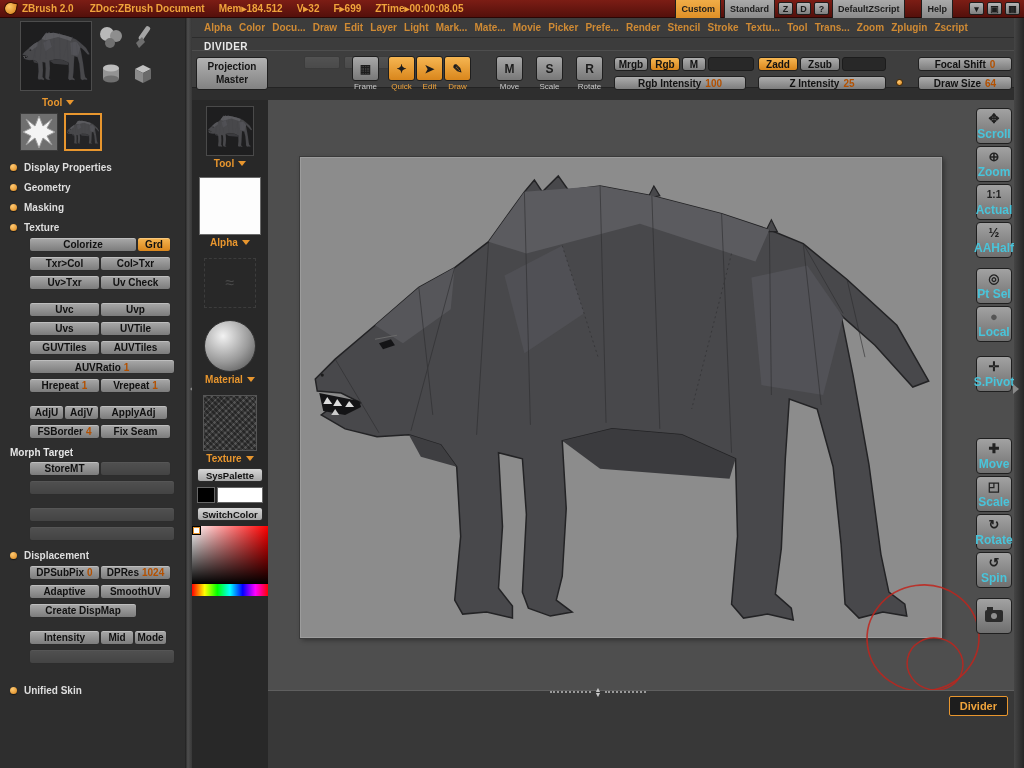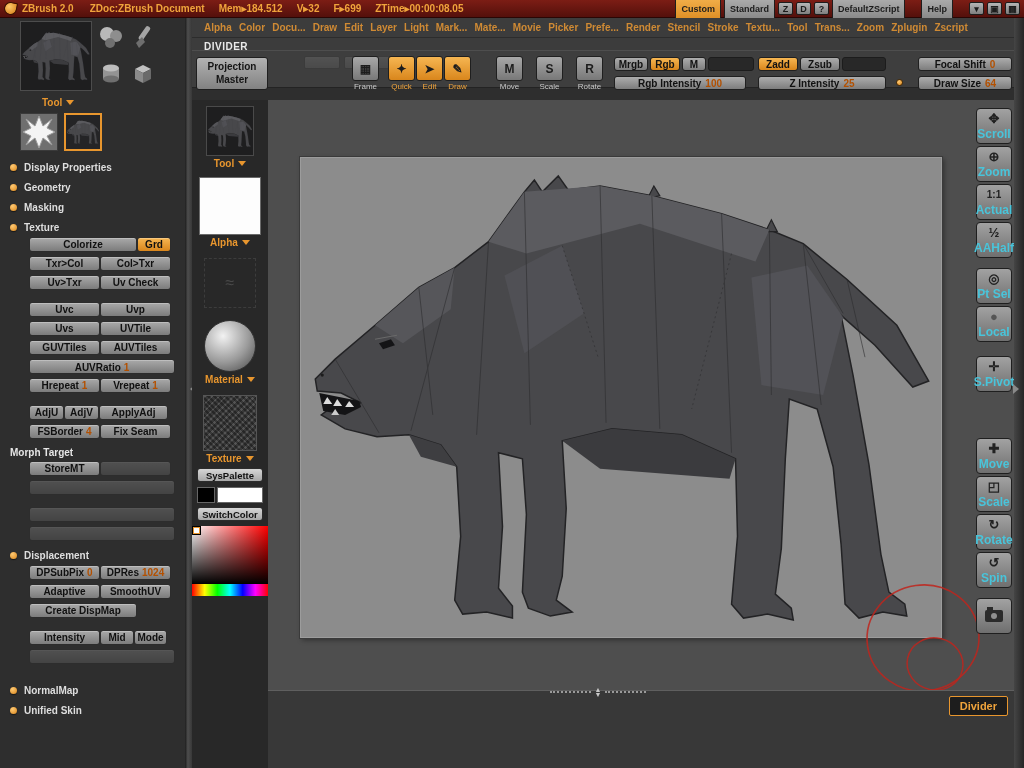--- a/index.html
+++ b/index.html
@@ -499,24 +499,20 @@
       <button class="pbtn w34">Mid</button>
       <button class="pbtn w33">Mode</button>
     </div>
     <div class="prow">
       <button class="pbtn w146 dim"></button>
     </div>
     <div class="sp12"></div>
 
     <div class="sect">
       <span class="dot"></span>
-      <span class="s-label">NormalMap</span>
-    </div>
-    <div class="sect">
-      <span class="dot"></span>
       <span class="s-label">Unified Skin</span>
     </div>
   </div>
 
   <div class="left-divider">
     <span class="notch"></span>
   </div>
 
   <div class="tray">
     <div class="t-thumb">

